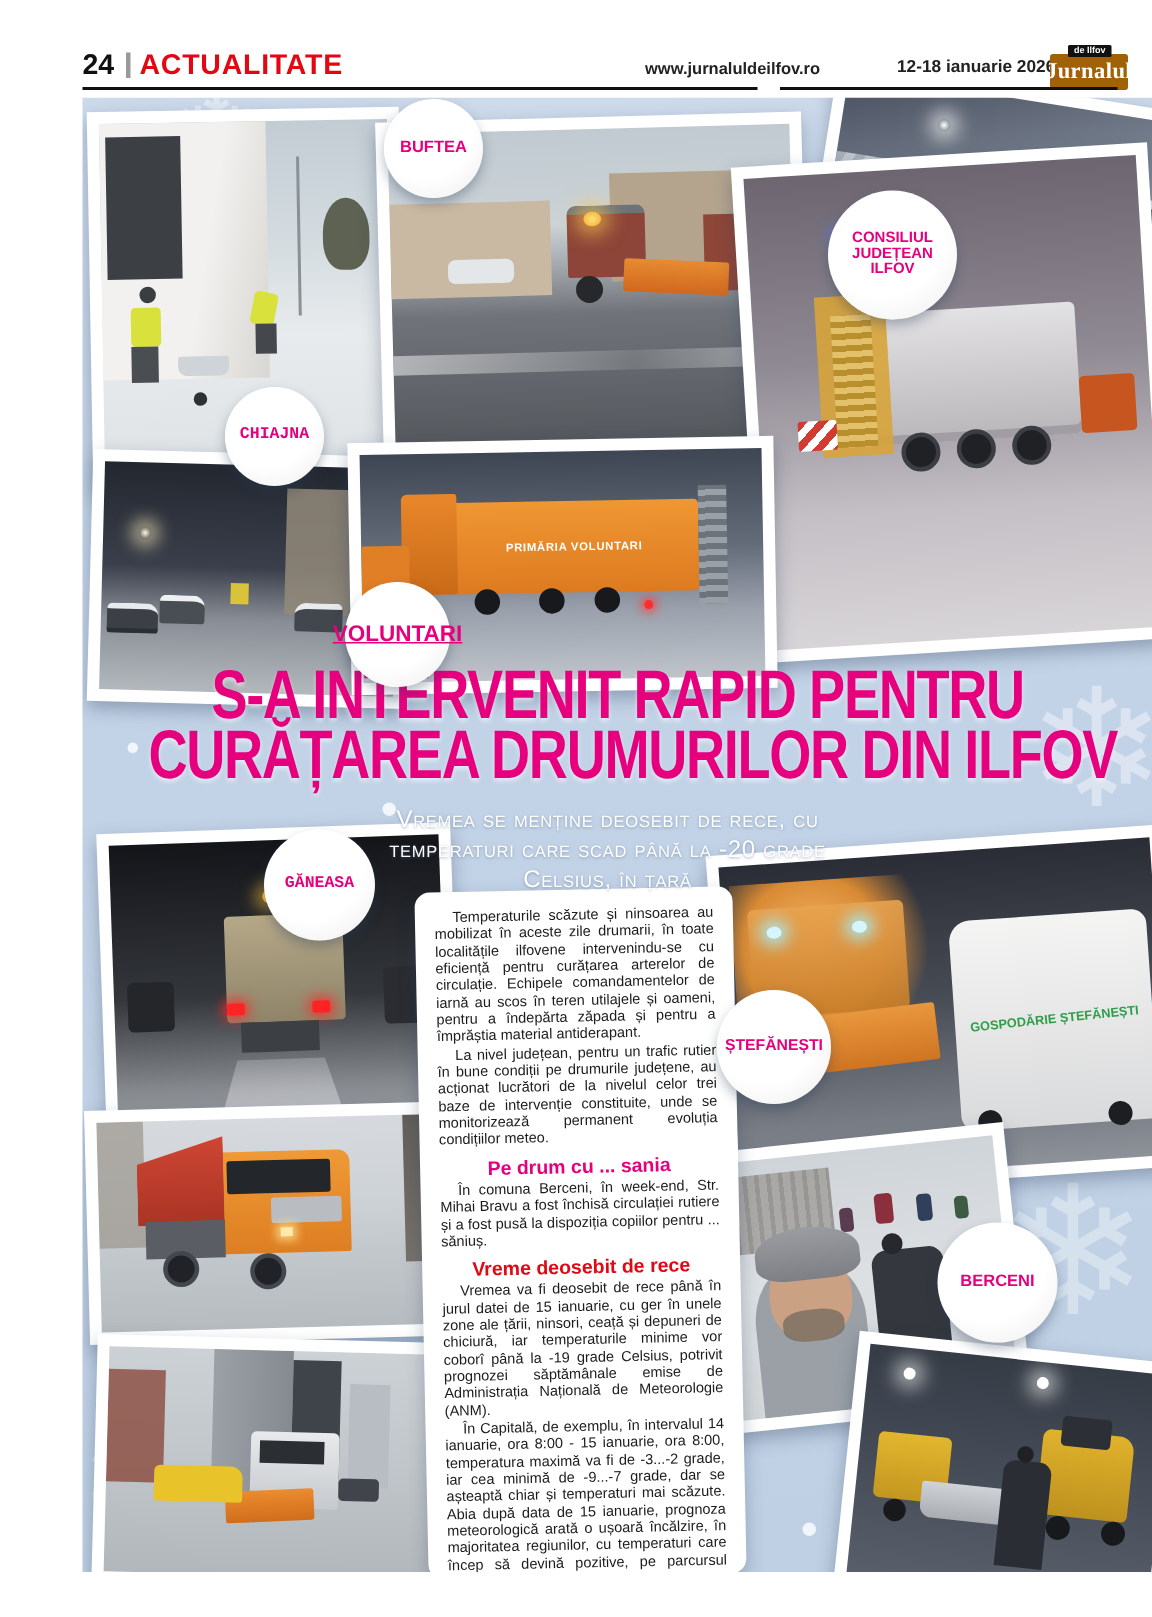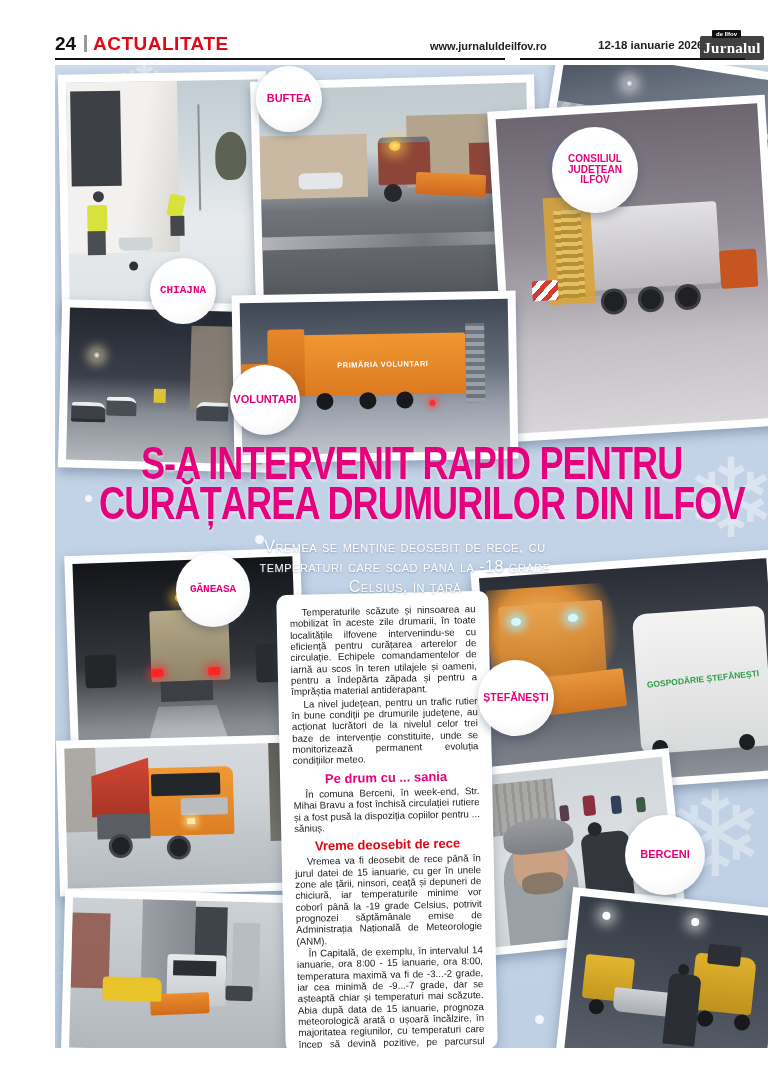--- a/index.html
+++ b/index.html
@@ -7,21 +7,21 @@
         font-family:"Liberation Sans",sans-serif;}
   
   .hdr{position:absolute;left:0;top:0;width:768px;height:65px;background:#fff;z-index:40;}
   .pageno{position:absolute;left:55px;top:33px;font-size:19px;font-weight:bold;color:#111;}
   .hdr-bar{position:absolute;left:84px;top:35px;width:3px;height:17px;background:#999;}
   .section{position:absolute;left:93px;top:33px;font-size:19px;font-weight:bold;color:#e30613;letter-spacing:.5px;}
   .rule-l{position:absolute;left:55px;top:58px;width:450px;height:2px;background:#111;}
   .rule-r{position:absolute;left:520px;top:58px;width:225px;height:2px;background:#111;}
   .site{position:absolute;left:430px;top:40px;font-size:11px;font-weight:bold;color:#222;}
   .date{position:absolute;left:598px;top:39px;font-size:11.5px;font-weight:600;color:#222;}
-  .logo{position:absolute;left:700px;top:36px;width:64px;height:24px;background:#404040;border-radius:2px;
+  .logo{position:absolute;left:700px;top:36px;width:52px;height:24px;background:#a16207;border-radius:2px;
         display:flex;align-items:center;justify-content:center;}
   .logo span{color:#fff;font-family:"Liberation Serif",serif;font-weight:bold;font-size:15px;letter-spacing:.3px;}
   .logo-top{position:absolute;left:712px;top:30px;background:#111;color:#fff;font-size:6px;font-weight:bold;
             padding:1px 4px;border-radius:1px;}
   
   .canvas{position:absolute;left:55px;top:65px;width:713px;height:983px;
           background:linear-gradient(180deg,#ccdaeb 0%,#c3d3e7 40%,#bfd0e4 100%);overflow:hidden;}
   .flake{position:absolute;color:#ffffff;pointer-events:none;}
   .dot{position:absolute;background:#fff;border-radius:50%;opacity:.8;}
   
@@ -165,21 +165,21 @@
         <div class="s" style="left:58%;top:60%;width:17px;height:17px;background:#17191d;border-radius:50%;"></div>
         <div class="s" style="left:0%;top:40%;width:12%;height:24%;background:#e07f25;border-radius:2px;"></div>
         <div class="s" style="left:70%;top:66%;width:6px;height:6px;background:#ff2d2d;border-radius:50%;box-shadow:0 0 6px 3px rgba(255,60,60,.6);"></div>
       </div>
     </div>
 
     <div class="headline">
       <span class="hl">S-A INTERVENIT RAPID PENTRU</span><br>
       <span class="hl">CURĂȚAREA DRUMURILOR DIN ILFOV</span>
     </div>
-    <div class="standfirst">Vremea se menține deosebit de rece, cu temperaturi care scad până la -18 grade Celsius, în țară</div>
+    <div class="standfirst">Vremea se menține deosebit de rece, cu temperaturi care scad până la -20 grade Celsius, în țară</div>
 
     <div class="photo" style="left:13px;top:487px;width:220px;height:208px;transform:rotate(-2deg);">
       <div class="img" style="background:linear-gradient(180deg,#131519 0%,#34373c 50%,#83868b 78%,#b2b5b9 100%);">
         <div class="s" style="left:34%;top:24%;width:36%;height:34%;background:linear-gradient(180deg,#b5a888,#8f8469);border-radius:3px;box-shadow:inset 0 -8px 0 #6e6least;"></div>
         <div class="s" style="left:46%;top:16%;width:9px;height:9px;background:radial-gradient(#ffd96b,#e8960f);border-radius:50%;box-shadow:0 0 10px 5px rgba(255,190,60,.55);"></div>
         <div class="s" style="left:34%;top:52%;width:12px;height:8px;background:#ff2323;box-shadow:0 0 8px 3px rgba(255,40,40,.7);border-radius:2px;"></div>
         <div class="s" style="left:60%;top:52%;width:12px;height:8px;background:#ff2323;box-shadow:0 0 8px 3px rgba(255,40,40,.7);border-radius:2px;"></div>
         <div class="s" style="left:38%;top:58%;width:24%;height:10%;background:#3c3f44;"></div>
         <div class="s" style="left:28%;top:70%;width:44%;height:30%;background:linear-gradient(180deg,rgba(230,232,235,.25),rgba(230,232,235,.7));clip-path:polygon(20% 0,80% 0,100% 100%,0 100%);"></div>
         <div class="s" style="left:4%;top:44%;width:14%;height:16%;background:#24262a;border-radius:4px;"></div>
@@ -271,19 +271,19 @@
         <div class="s" style="left:52%;top:34%;width:11px;height:11px;background:#1f2126;border-radius:50%;"></div>
         <div class="s" style="left:10%;top:60%;width:15px;height:15px;background:#17191d;border-radius:50%;"></div>
         <div class="s" style="left:64%;top:60%;width:16px;height:16px;background:#17191d;border-radius:50%;"></div>
         <div class="s" style="left:82%;top:60%;width:16px;height:16px;background:#17191d;border-radius:50%;"></div>
       </div>
     </div>
 
     <div class="bubble" style="left:201px;top:1px;width:66px;height:66px;font-size:11px;">BUFTEA</div>
     <div class="bubble" style="left:497px;top:62px;width:86px;height:86px;font-size:10px;padding:6px;box-sizing:border-box;">CONSILIUL JUDEȚEAN ILFOV</div>
     <div class="bubble" style="left:95px;top:193px;width:66px;height:66px;font-size:11px;font-family:Liberation Mono, monospace;">CHIAJNA</div>
-    <div class="bubble" style="left:175px;top:300px;width:70px;height:70px;font-size:11px;">VOLUNTARI</div>
+    <div class="bubble" style="left:175px;top:323px;width:70px;height:70px;font-size:15px;text-decoration:underline;">VOLUNTARI</div>
     <div class="bubble" style="left:121px;top:488px;width:74px;height:74px;font-size:11px;font-family:Liberation Mono, monospace;">GĂNEASA</div>
     <div class="bubble" style="left:423px;top:595px;width:76px;height:76px;font-size:10.5px;">ȘTEFĂNEȘTI</div>
     <div class="bubble" style="left:570px;top:750px;width:80px;height:80px;font-size:11px;">BERCENI</div>
 
   </div>
 </div>
 
 </body></html>

